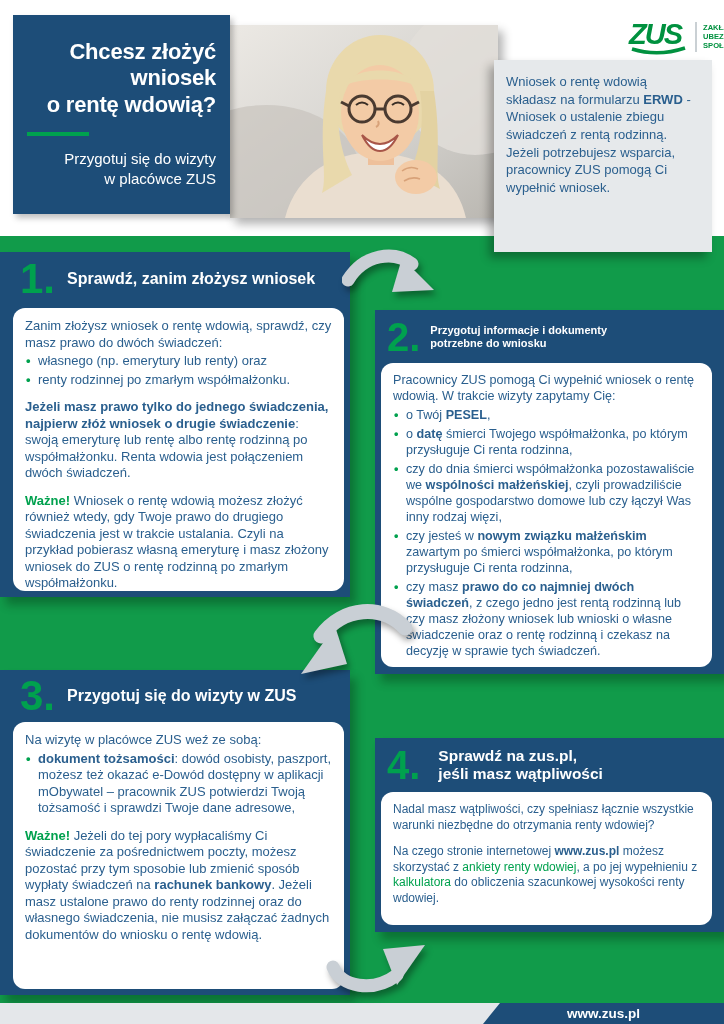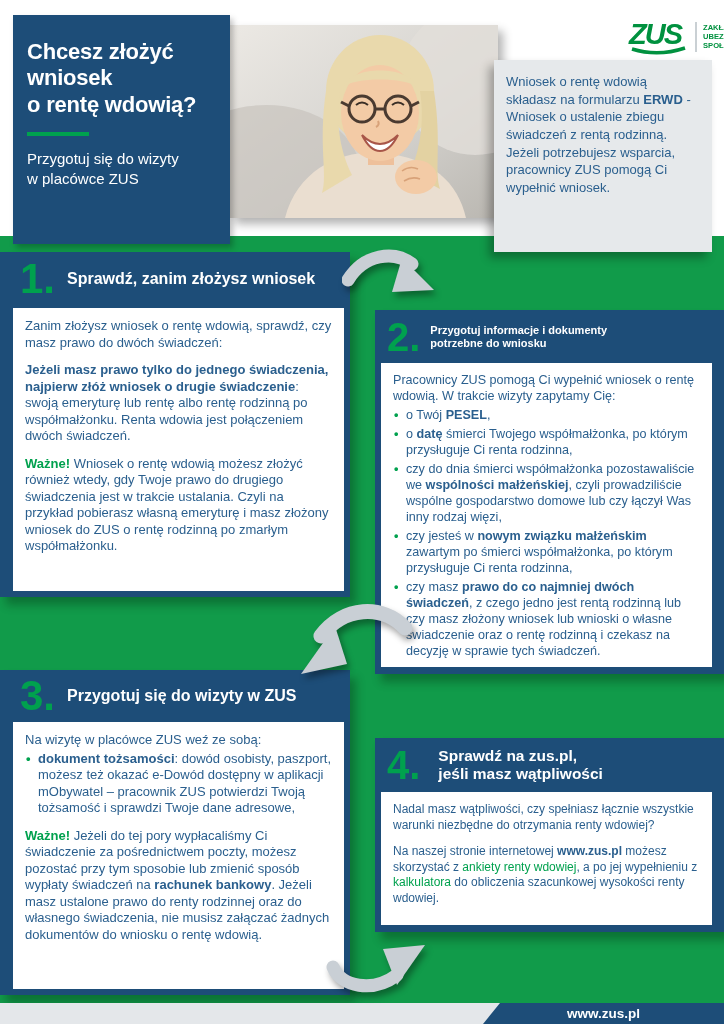--- a/index.html
+++ b/index.html
@@ -15,23 +15,24 @@
   html,body{margin:0;padding:0;}
   body{
     width:724px;height:1024px;position:relative;overflow:hidden;
     background:#ffffff;
     font-family:"Liberation Sans", sans-serif;
   }
   .green-bg{position:absolute;left:0;top:236px;width:724px;height:767px;background:var(--green);z-index:0;}
 
   
   .title-box{
-    position:absolute;left:13px;top:15px;width:217px;height:229px;
+    position:absolute;left:13px;top:15px;width:217px;height:199px;
     background:var(--navy);padding:24px 14px;z-index:2;
     box-shadow:3px 4px 6px rgba(0,0,0,.25);
+    text-align:right;
   }
   .title{color:#fff;font-size:22px;font-weight:700;line-height:1.2;white-space:pre-line;letter-spacing:-0.2px;}
   .title-underline{width:62px;height:4px;background:var(--accent);margin:14px 0 13px;}
   .subtitle{color:#fff;font-size:15px;font-weight:400;line-height:1.3;white-space:pre-line;}
 
   .photo{
     position:absolute;left:230px;top:25px;width:268px;height:193px;z-index:1;
     box-shadow:5px 6px 9px rgba(0,0,0,.30);
   }
   .photo svg{display:block;width:100%;height:100%;}
@@ -45,21 +46,21 @@
     box-shadow:-5px 6px 9px rgba(0,0,0,.30);
   }
   .info-cta{margin-top:12px;color:var(--accent);font-weight:700;white-space:pre-line;font-size:13.2px;line-height:1.3;}
 
   
   .panel{position:absolute;background:var(--navy);z-index:2;box-shadow:6px 8px 9px rgba(0,30,10,.32);}
   .step-header{position:absolute;left:0;top:0;right:0;display:flex;align-items:center;}
   .step-num{color:var(--accent);font-weight:700;line-height:.85;}
   .step-title{color:#fff;font-weight:700;line-height:1.16;white-space:pre-line;}
   .card{
-    position:absolute;background:#fff;border-radius:0;overflow:hidden;
+    position:absolute;background:#fff;border-radius:12px;overflow:hidden;
     color:var(--text);padding:10px 12px;
   }
   .card p{margin:0;}
   .card .para{margin-top:11px;}
   ul.bullets{margin:0;padding:0;list-style:none;}
   ul.bullets li{position:relative;padding-left:13px;margin-top:2px;}
   ul.bullets li::before{content:"\2022";position:absolute;left:1px;top:0;color:var(--accent);font-weight:700;}
   .seg-b{font-weight:700;}
   .seg-g{color:var(--accent);font-weight:700;}
   .seg-gl{color:var(--accent);}
@@ -165,20 +166,24 @@
   <p style="margin:0" class="rich"><span>Wniosek o rentę wdowią składasz na formularzu </span><span class="seg-b">ERWD</span><span> - Wniosek o ustalenie zbiegu świadczeń z rentą rodzinną. Jeżeli potrzebujesz wsparcia, pracownicy ZUS pomogą Ci wypełnić wniosek.</span></p>
 </div>
 
 <div id="panel1" class="panel">
   <div class="step-header">
     <span class="step-num">1.</span>
     <span class="step-title">Sprawdź, zanim złożysz wniosek</span>
   </div>
   <div class="card">
     <p class="rich"><span>Zanim złożysz wniosek o rentę wdowią, sprawdź, czy masz prawo do dwóch świadczeń:</span></p>
+    <ul class="bullets">
+      <li><span>własnego (np. emerytury lub renty) oraz</span></li>
+      <li><span>renty rodzinnej po zmarłym współmałżonku.</span></li>
+    </ul>
     <p class="rich para"><span class="seg-b">Jeżeli masz prawo tylko do jednego świadczenia, najpierw złóż wniosek o drugie świadczenie</span><span>: swoją emeryturę lub rentę albo rentę rodzinną po współmałżonku. Renta wdowia jest połączeniem dwóch świadczeń.</span></p>
     <p class="rich para"><span class="seg-g">Ważne!</span><span> Wniosek o rentę wdowią możesz złożyć również wtedy, gdy Twoje prawo do drugiego świadczenia jest w trakcie ustalania. Czyli na przykład pobierasz własną emeryturę i masz złożony wniosek do ZUS o rentę rodzinną po zmarłym współmałżonku.</span></p>
   </div>
 </div>
 
 <div id="panel2" class="panel">
   <div class="step-header">
     <span class="step-num">2.</span>
     <span class="step-title">Przygotuj informacje i dokumenty
 potrzebne do wniosku</span>
@@ -210,21 +215,21 @@
 </div>
 
 <div id="panel4" class="panel">
   <div class="step-header">
     <span class="step-num">4.</span>
     <span class="step-title">Sprawdź na zus.pl,
 jeśli masz wątpliwości</span>
   </div>
   <div class="card">
     <p class="rich"><span>Nadal masz wątpliwości, czy spełniasz łącznie wszystkie warunki niezbędne do otrzymania renty wdowiej?</span></p>
-    <p class="rich para"><span>Na naszej stronie internetowej </span><span class="seg-b">www.zus.pl</span><span> możesz skorzystać z </span><span class="seg-gl">ankiety renty wdowiej</span><span>, a po jej wypełnieniu z </span><span class="seg-gl">kalkulatora</span><span> do obliczenia szacunkowej wysokości renty wdowiej.</span></p>
+    <p class="rich para"><span>Na czego stronie internetowej </span><span class="seg-b">www.zus.pl</span><span> możesz skorzystać z </span><span class="seg-gl">ankiety renty wdowiej</span><span>, a po jej wypełnieniu z </span><span class="seg-gl">kalkulatora</span><span> do obliczenia szacunkowej wysokości renty wdowiej.</span></p>
   </div>
 </div>
 
 <svg class="arrow" style="left:342px;top:248px" width="96" height="60" viewBox="0 0 96 60">
   <path d="M6 32 C 22 6 52 2 70 16" fill="none" stroke="#c9cfd5" stroke-width="13" stroke-linecap="round"></path>
   <polygon points="60,10 92,42 50,44" fill="#c9cfd5"></polygon>
 </svg>
 <svg class="arrow" style="left:295px;top:596px" width="118" height="86" viewBox="0 0 118 86">
   <path d="M110 32 C 88 8 48 10 26 40" fill="none" stroke="#c9cfd5" stroke-width="15" stroke-linecap="round"></path>
   <polygon points="40,30 6,78 52,68" fill="#c9cfd5"></polygon>

